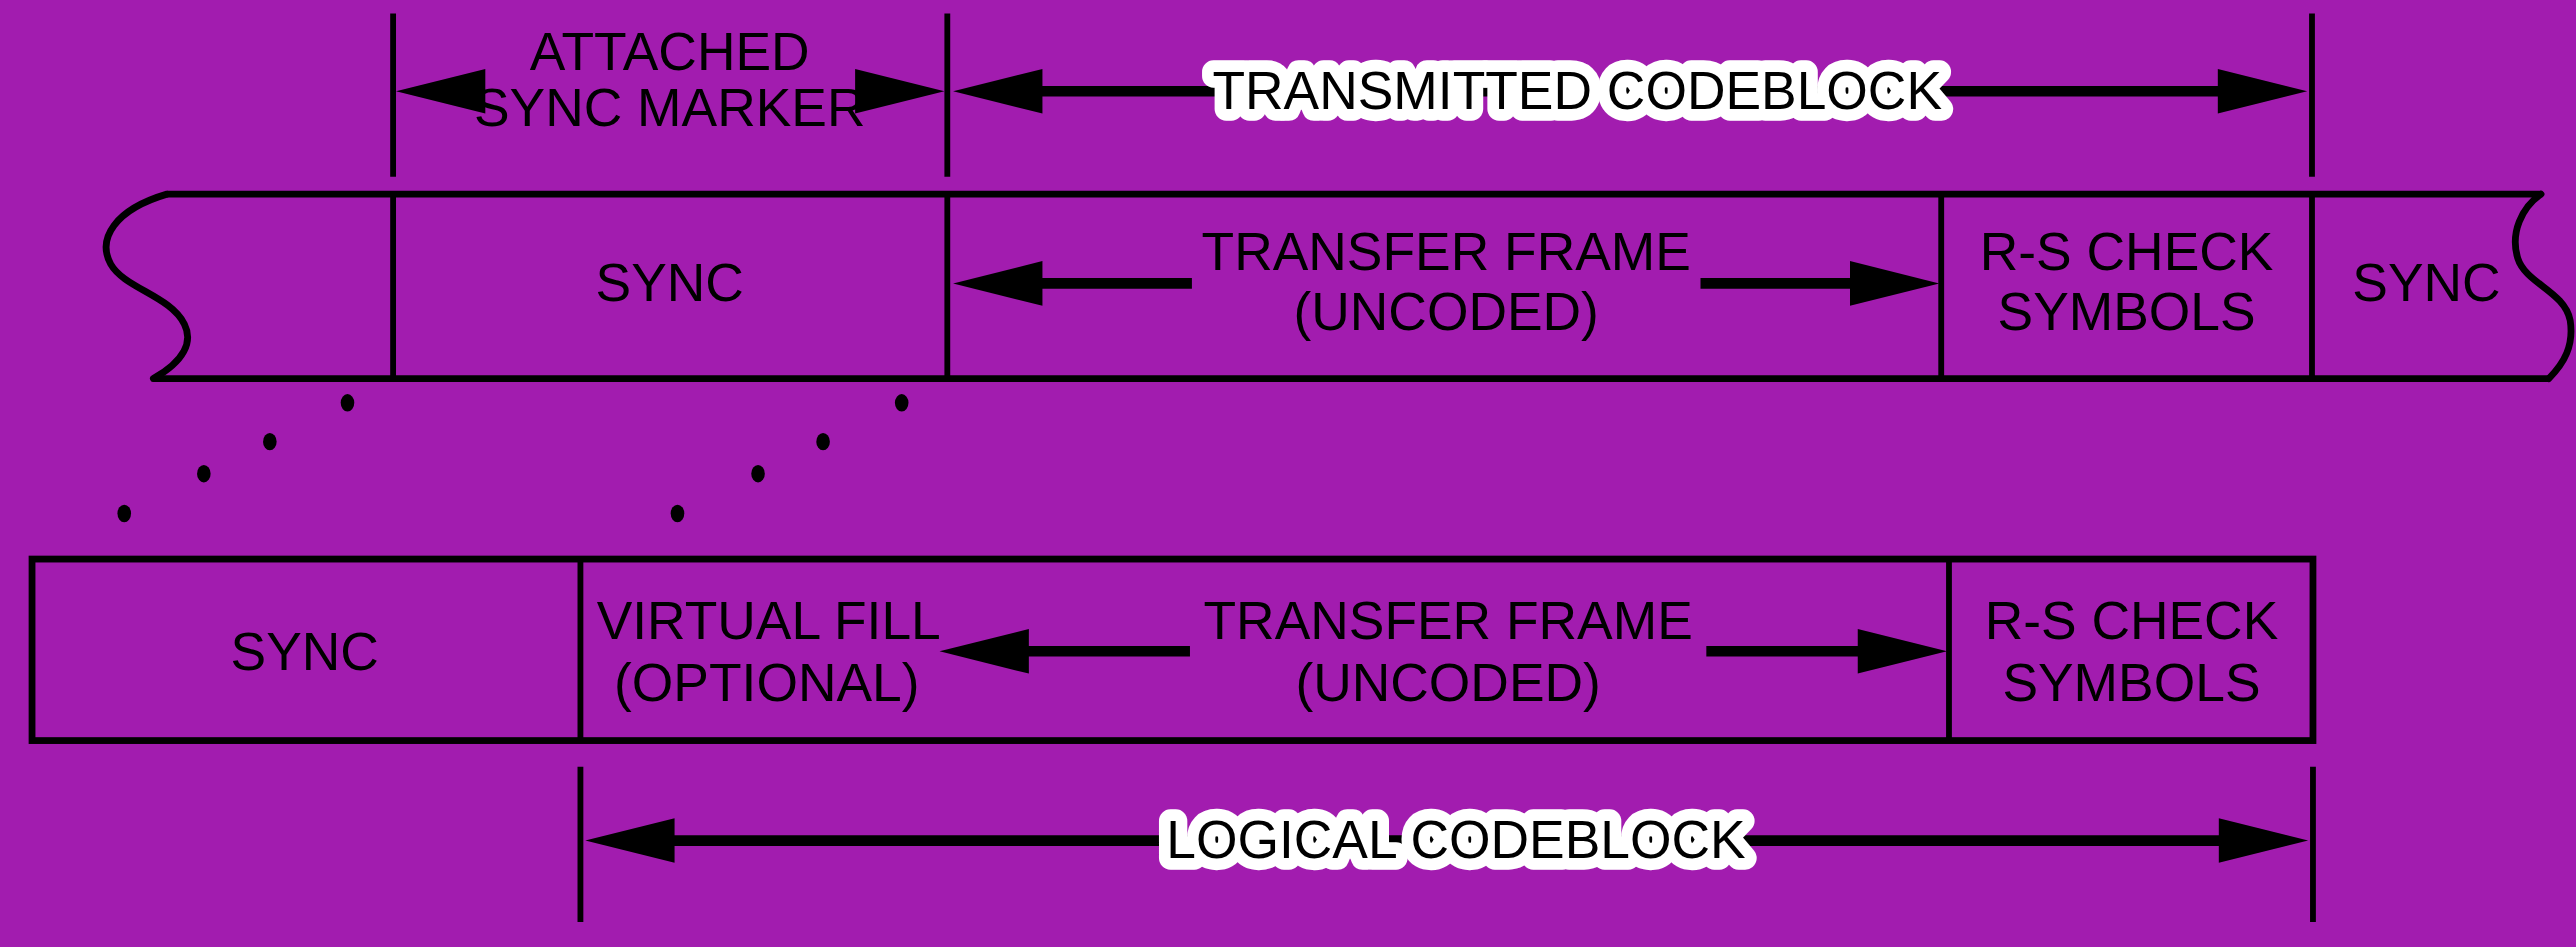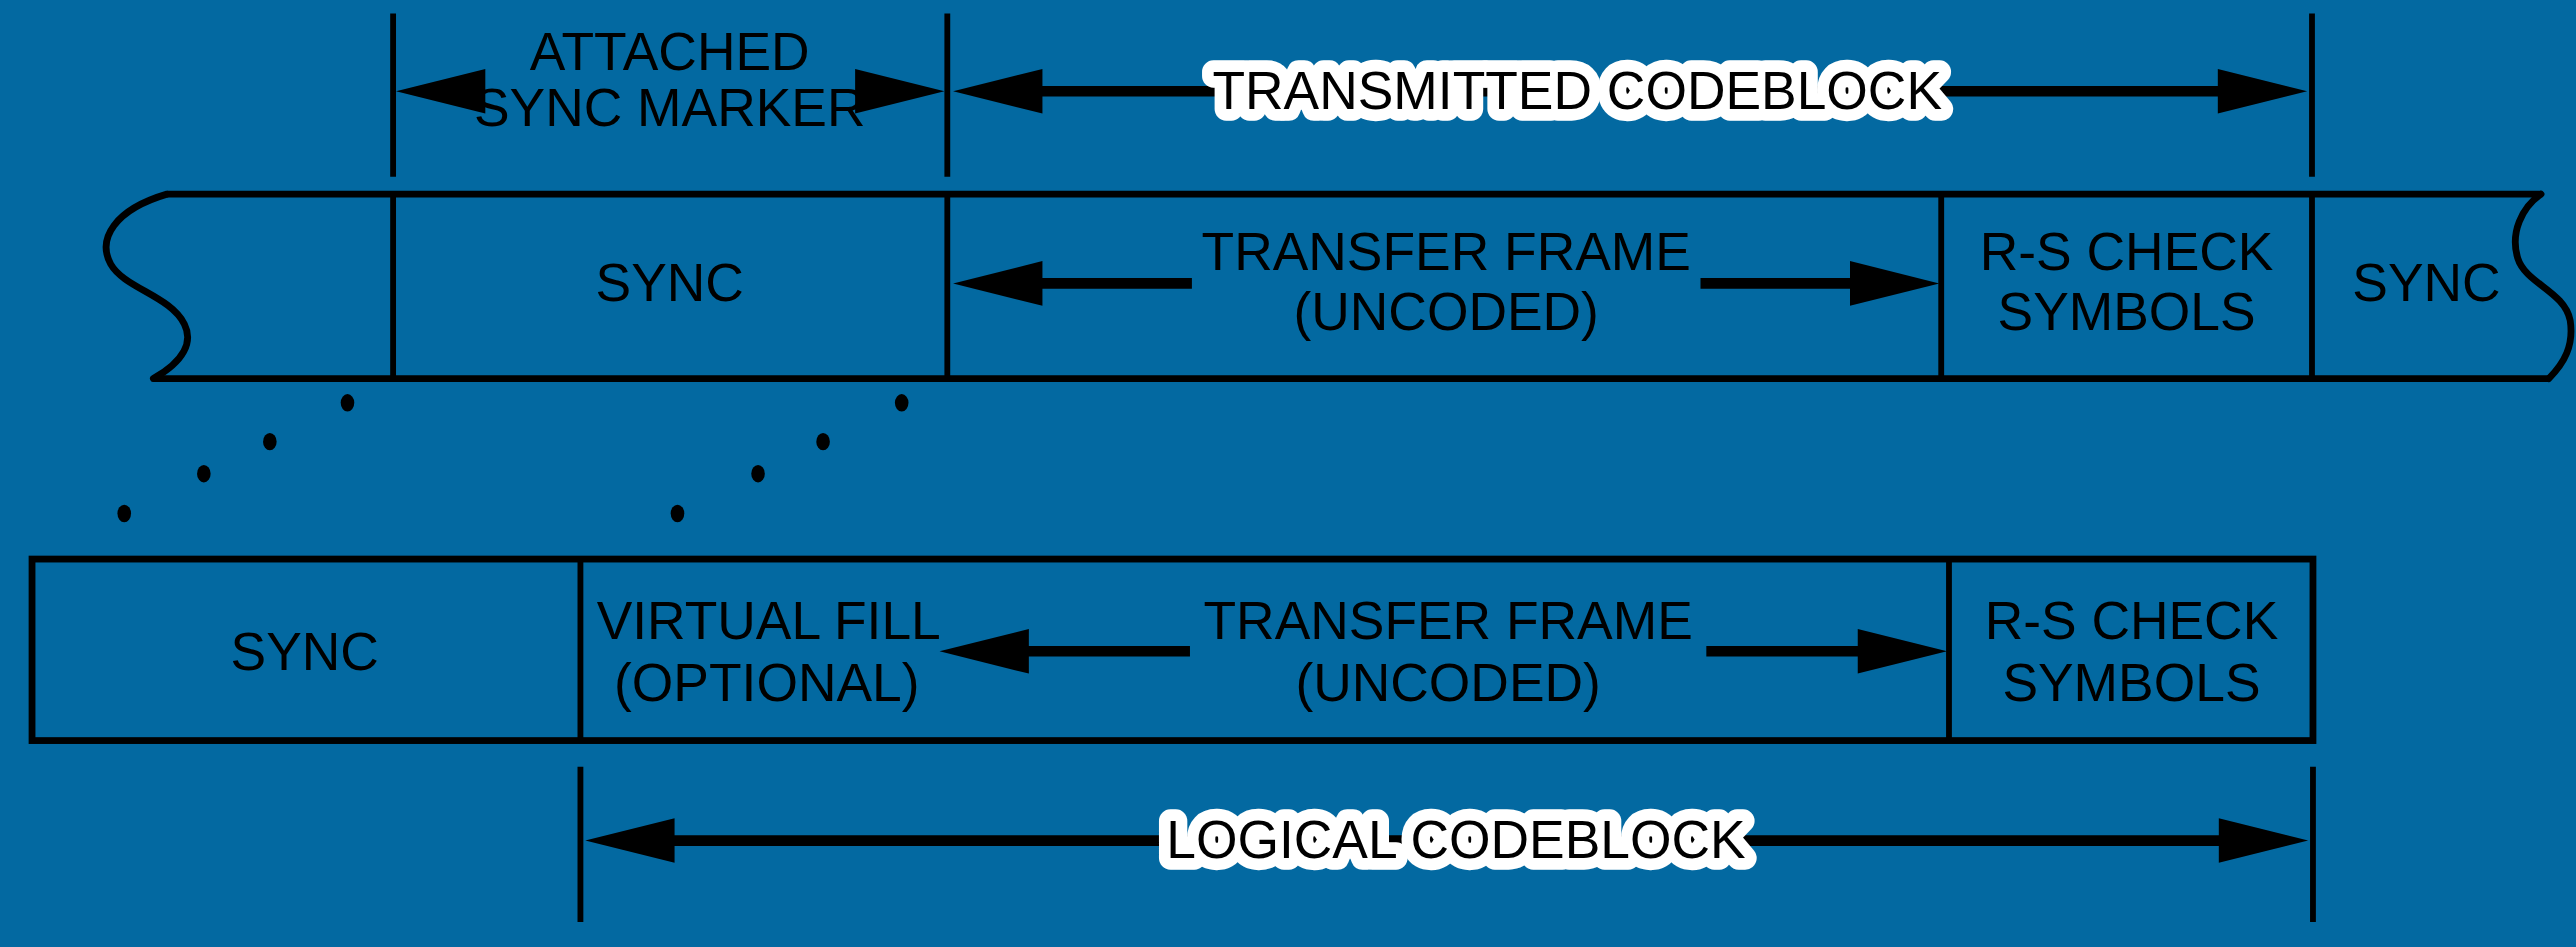--- a/index.html
+++ b/index.html
@@ -2,21 +2,21 @@
 <html><head>
 <meta charset="utf-8">
 <style>
   html, body {
     margin: 0;
     padding: 0;
     background: #ffffff;
   }
   .diagram-wrap {
     width: 100%;
-    background: #0369a1;
+    background: #a21caf;
   }
   svg {
     display: block;
     width: 100%;
     height: auto;
   }
   svg text {
     font-family: "Liberation Sans", "DejaVu Sans", sans-serif;
     font-size: 55px;
     fill: #000000;

